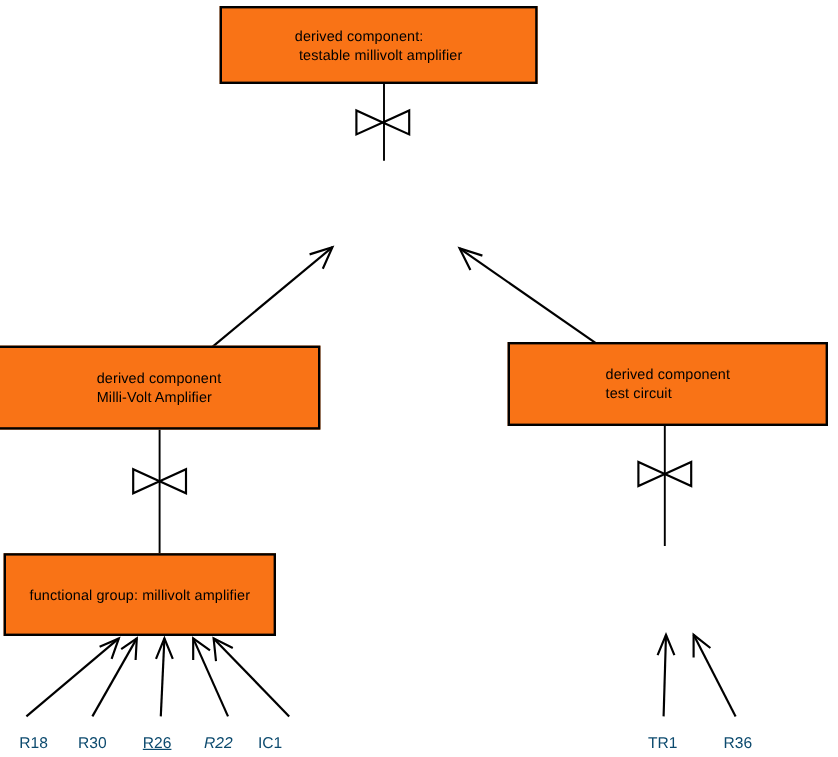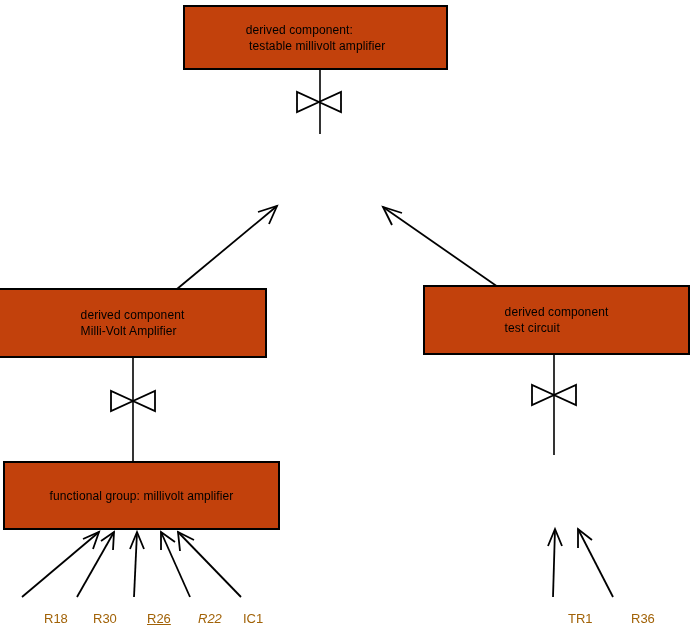--- a/index.html
+++ b/index.html
@@ -23,43 +23,42 @@
     position: absolute;
     left: 0;
     top: 0;
     width: 698px;
     height: 631px;
   }
   .node-box {
     position: absolute;
     box-sizing: border-box;
     border: 2px solid #000000;
-    background: #c2410c;
+    background: #f97316;
     display: flex;
     align-items: center;
     justify-content: center;
   }
   .node-text {
     font-size: 12px;
     line-height: 16px;
     white-space: pre;
     text-align: left;
     letter-spacing: 0.1px;
     color: #000000;
   }
   .node-text.centered {
     text-align: center;
   }
   .leaf-label {
     position: absolute;
     font-size: 13px;
     line-height: 15px;
     white-space: nowrap;
-    color: #a16207;
-    margin-left: 28px;
+    color: #0c4a6e;
   }
 </style>
 </head>
 <body>
 
 <div id="diagram-root">
 
   <svg id="diagram-svg" viewBox="0 0 698 631">
 
     <g>
@@ -142,21 +141,21 @@
   <div class="node-box" style="left:-2px; top:288px; width:269px; height:70px;">
     <div class="node-text">derived component
 Milli-Volt Amplifier</div>
   </div>
 
   <div class="node-box" style="left:423px; top:285px; width:267px; height:70px;">
     <div class="node-text">derived component
 test circuit</div>
   </div>
 
-  <div class="node-box" style="left:3px; top:461px; width:277px; height:69px;">
+  <div class="node-box" style="left:3px; top:461px; width:227px; height:69px;">
     <div class="node-text centered">functional group: millivolt amplifier</div>
   </div>
 
 
   <div class="leaf-label" style="left:16px; top:611px;">R18</div>
   <div class="leaf-label" style="left:65px; top:611px;">R30</div>
   <div class="leaf-label" style="left:119px; top:611px;text-decoration:underline;">R26</div>
   <div class="leaf-label" style="left:170px; top:611px;font-style:italic;">R22</div>
   <div class="leaf-label" style="left:215px; top:611px;">IC1</div>
   <div class="leaf-label" style="left:540px; top:611px;">TR1</div>

